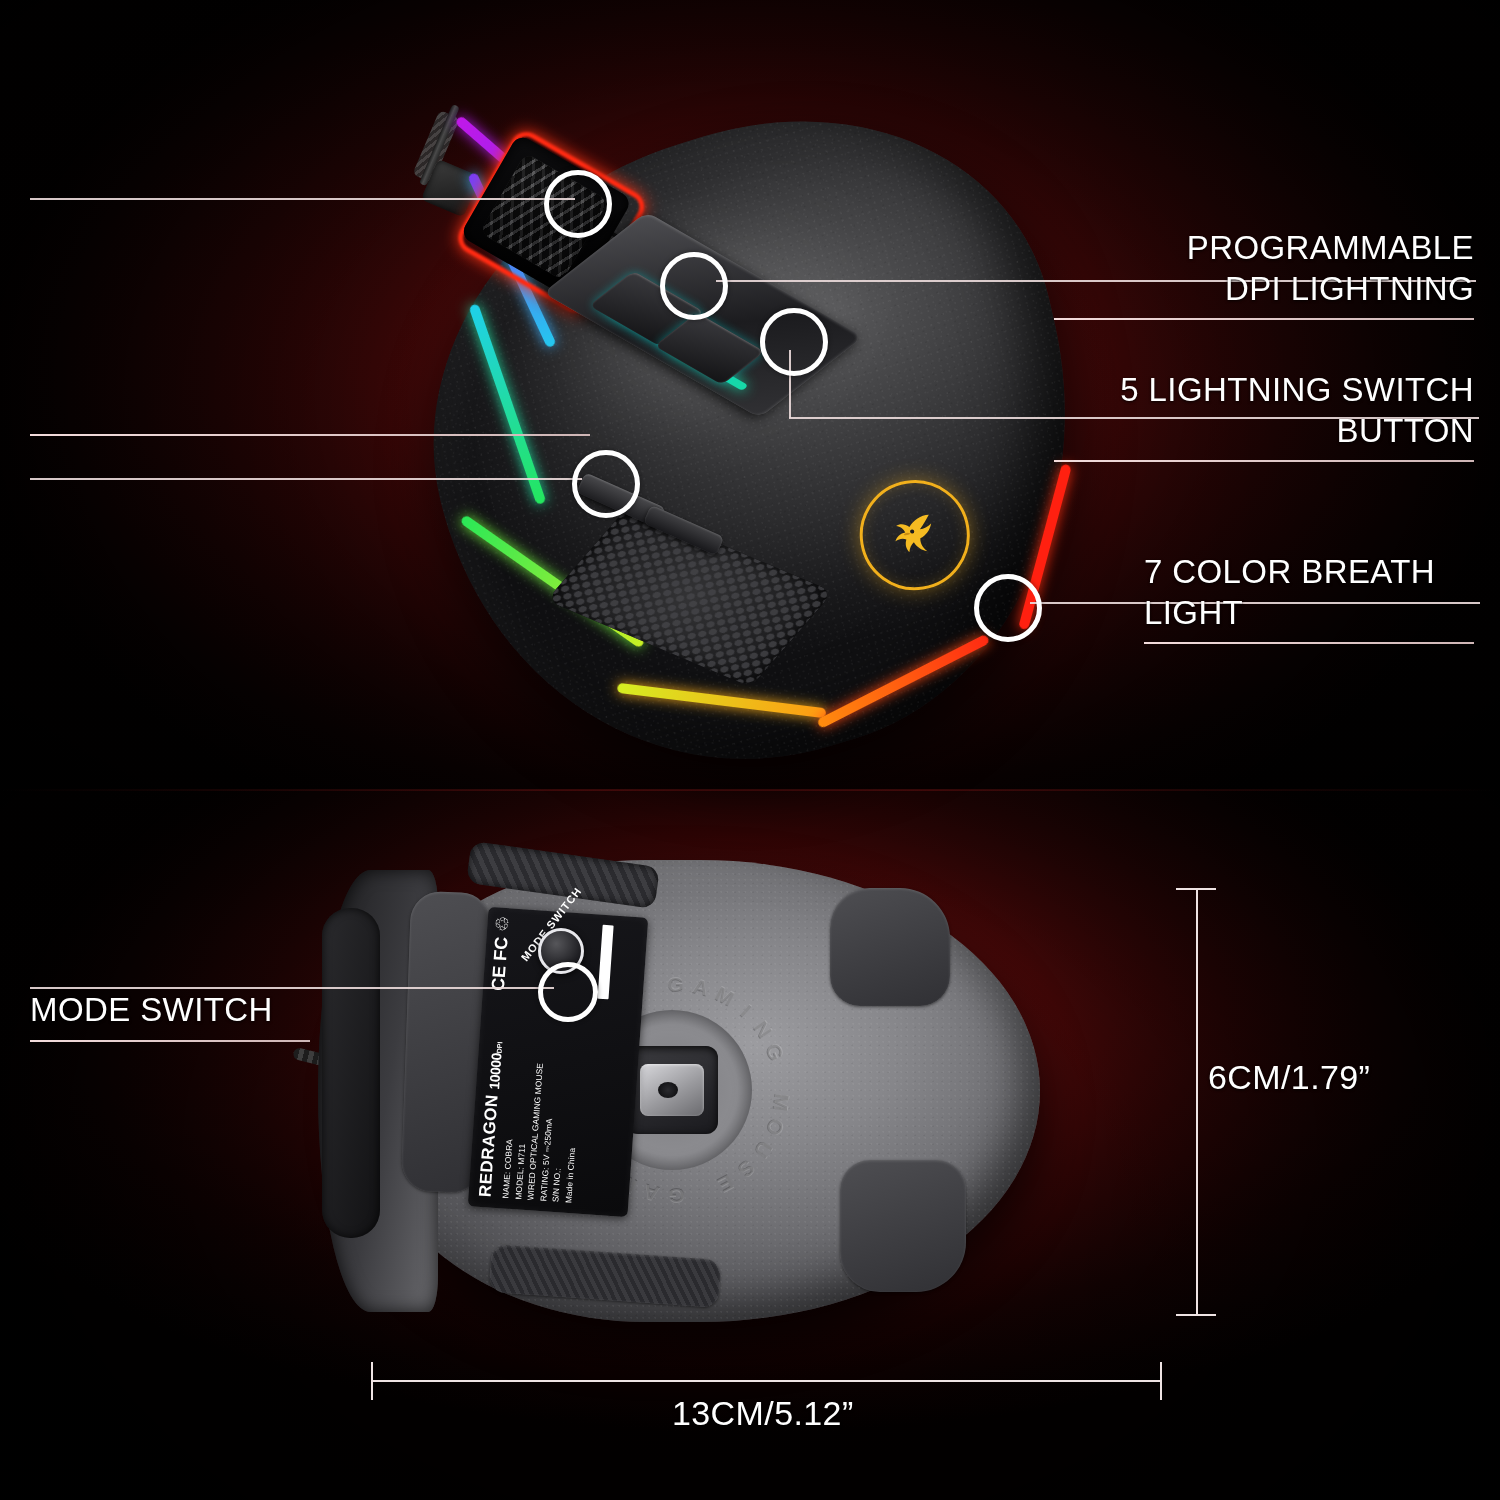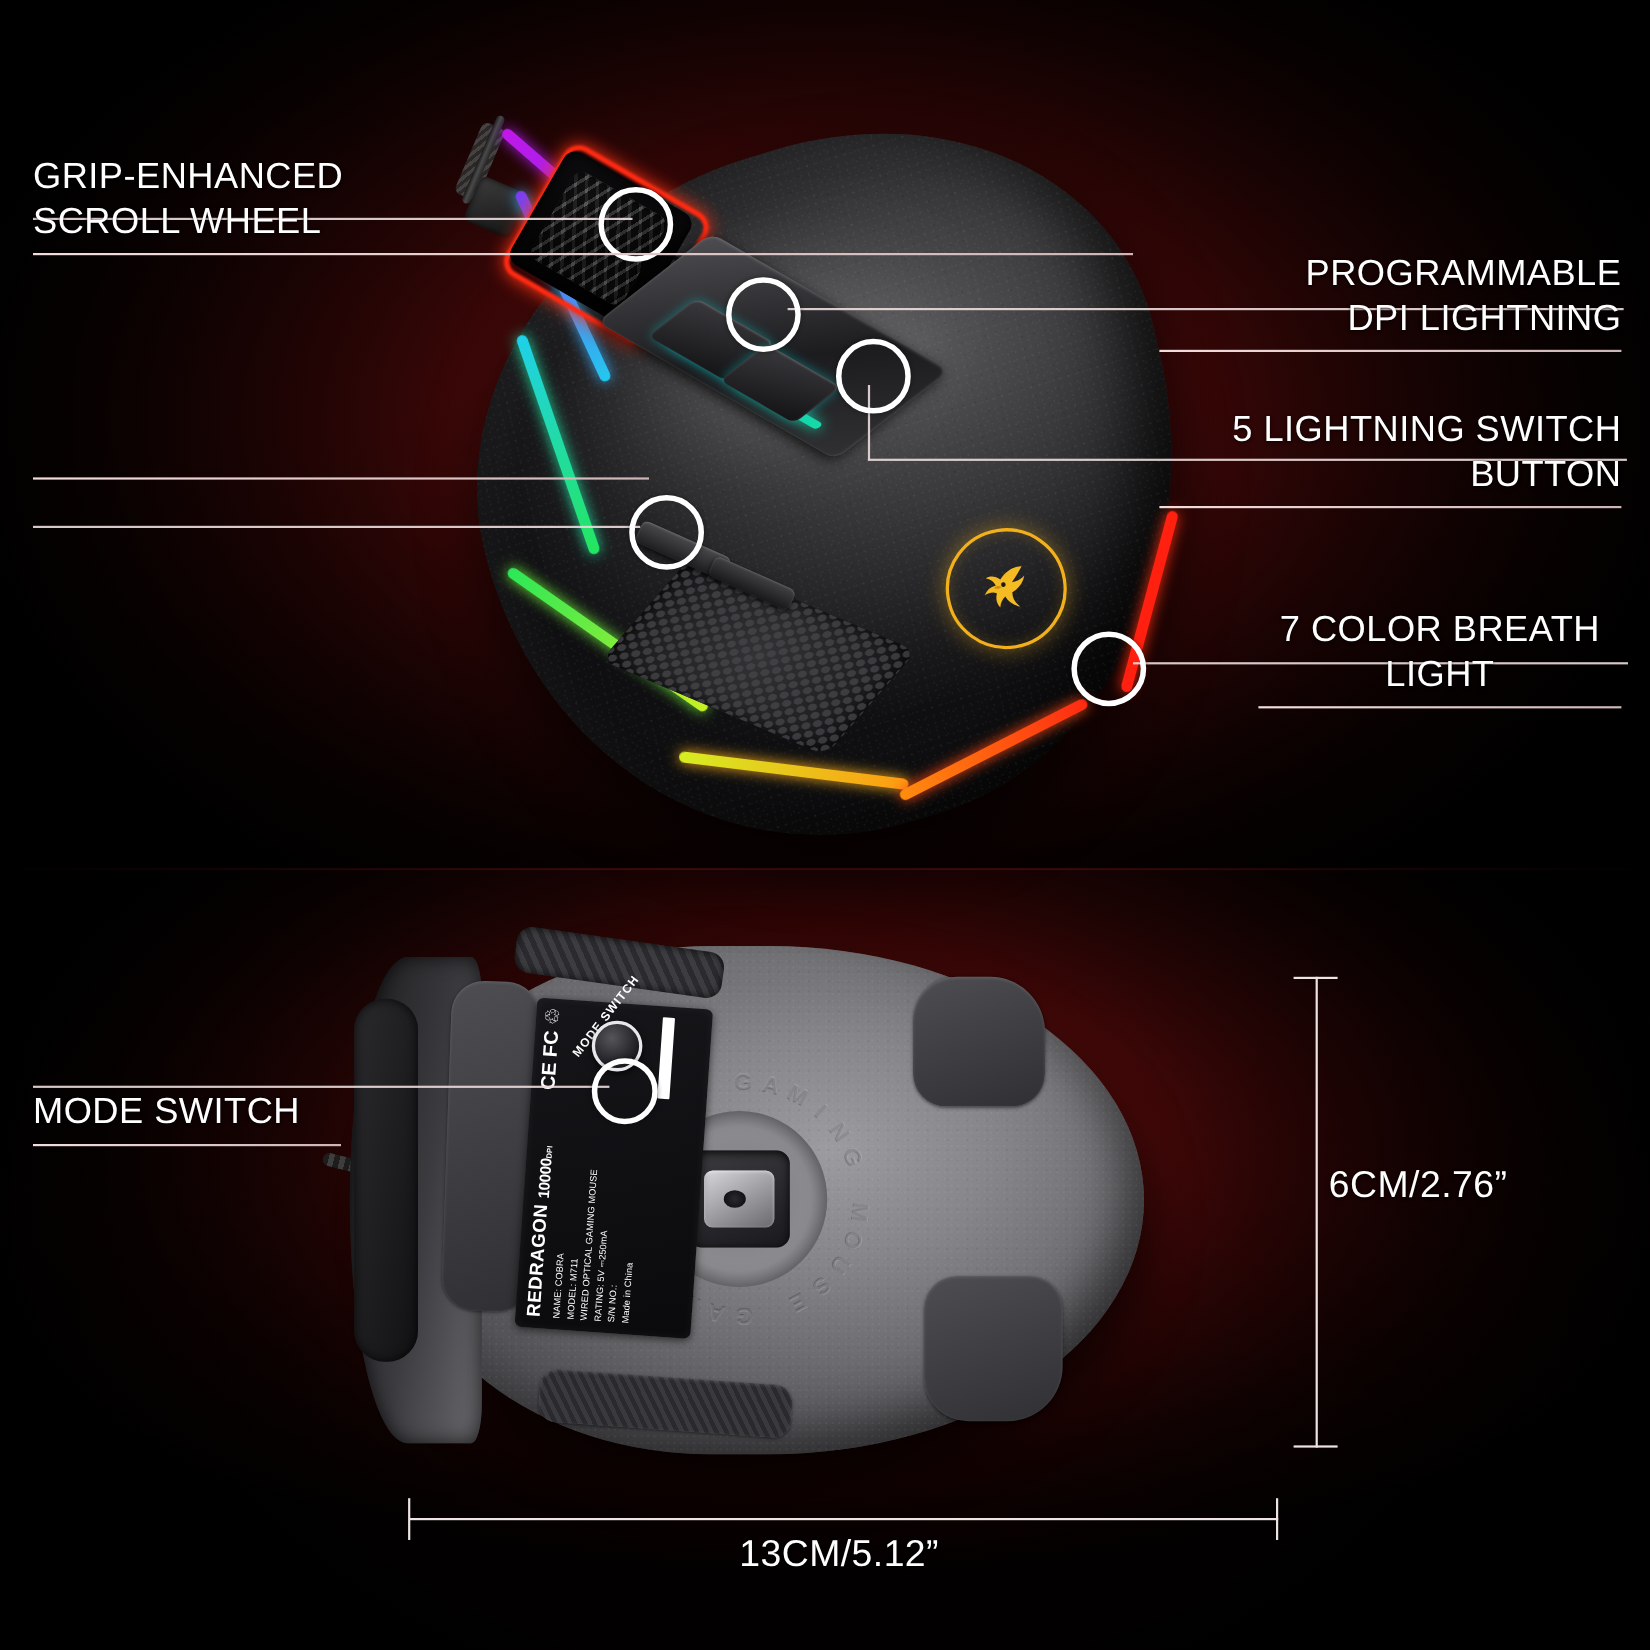--- a/index.html
+++ b/index.html
@@ -30,21 +30,21 @@
     background:linear-gradient(90deg,#f3dcdc,#cfb6b6);}
 
   #c-scroll{left:30px;top:100px;width:330px;text-align:left;}
   #c-scroll .rule{width:1000px;}
   #c-thumb{left:30px;top:385px;width:330px;text-align:left;}
   #c-thumb .rule{width:560px;}
   #c-dpi{right:26px;top:188px;width:420px;text-align:right;}
   #c-dpi .rule{width:420px;margin-left:auto;}
   #c-light{right:26px;top:330px;width:420px;text-align:right;}
   #c-light .rule{width:420px;margin-left:auto;}
-  #c-breath{right:26px;top:512px;width:330px;text-align:center;}
+  #c-breath{right:26px;top:512px;width:330px;text-align:left;}
   #c-breath .rule{width:330px;margin-left:auto;}
   #c-mode{left:30px;top:950px;width:300px;text-align:left;}
   #c-mode .rule{width:280px;}
 
   
   .leader{position:absolute;height:2px;background:#e9d9d9;opacity:.92;}
   .leader-v{position:absolute;width:2px;background:#e9d9d9;opacity:.92;}
 
   
   .ring{position:absolute;border-radius:50%;border:5px solid #ffffff;
@@ -420,25 +420,20 @@
   <div class="leader-v" style="left:789px; top:350px; height:68px;"></div>
   <div class="leader" style="left:789px; top:417px; width:690px;"></div>
   <div class="ring" style="left:760px; top:308px; width:58px;height:58px;"></div>
 
   <div class="leader" style="left:1030px; top:602px; width:450px;"></div>
   <div class="ring" style="left:974px;  top:574px; width:58px;height:58px;"></div>
 
   <div class="leader" style="left:30px;  top:987px; width:524px;"></div>
   <div class="ring" style="left:538px; top:962px; width:50px;height:50px;"></div>
 
-  <div class="callout" id="c-scroll">
-    <span>GRIP-ENHANCED
-SCROLL WHEEL</span>
-    <span class="rule"></span>
-  </div>
   <div class="callout" id="c-thumb">
     <span class="rule"></span>
   </div>
   <div class="callout" id="c-dpi">
     <span>PROGRAMMABLE
 DPI LIGHTNING</span>
     <span class="rule"></span>
   </div>
   <div class="callout" id="c-light">
     <span>5 LIGHTNING SWITCH
@@ -451,20 +446,20 @@
     <span class="rule"></span>
   </div>
   <div class="callout" id="c-mode">
     <span>MODE SWITCH</span>
     <span class="rule"></span>
   </div>
 
   <div class="dimline-v" style="left:1196px;top:888px;height:428px;"></div>
   <div class="dimtick" style="left:1176px;top:888px;width:40px;height:2px;"></div>
   <div class="dimtick" style="left:1176px;top:1314px;width:40px;height:2px;"></div>
-  <div class="dimtext" style="left:1208px;top:1058px;">6CM/2.76”</div>
+  <div class="dimtext" style="left:1208px;top:1058px;">6CM/1.79”</div>
 
   <div class="dimline-h" style="left:372px;top:1380px;width:790px;"></div>
   <div class="dimtick" style="left:371px;top:1362px;width:2px;height:38px;"></div>
   <div class="dimtick" style="left:1160px;top:1362px;width:2px;height:38px;"></div>
   <div class="dimtext" style="left:672px;top:1394px;">13CM/5.12”</div>
 
 </div>
 
 </body></html>

